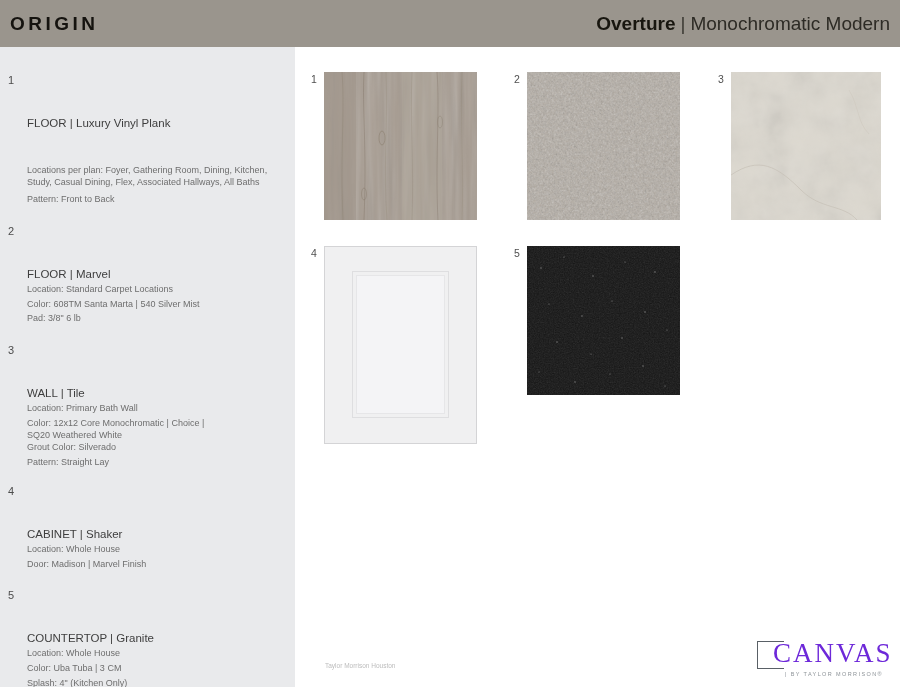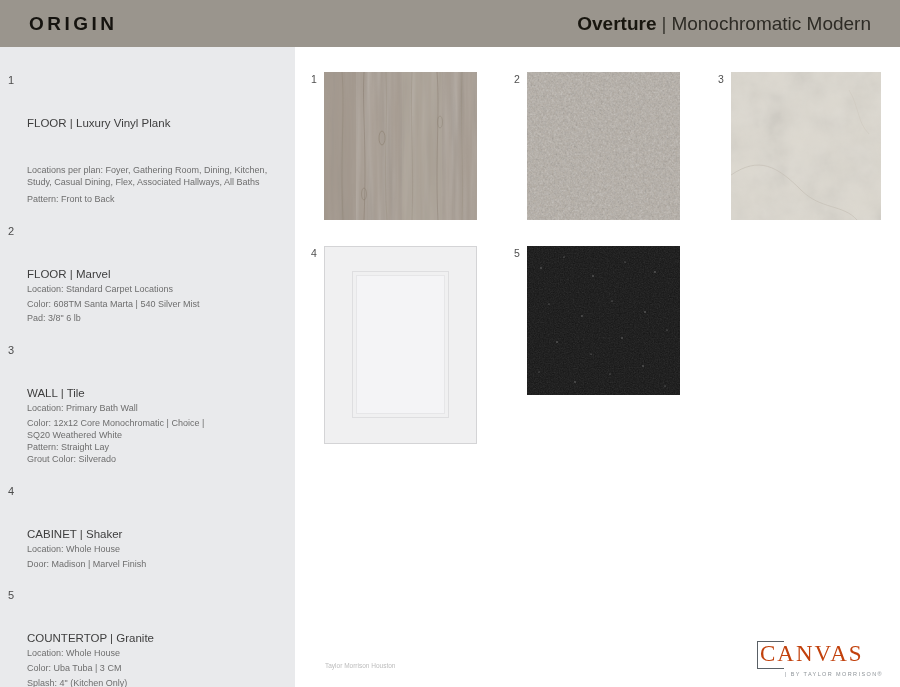--- a/index.html
+++ b/index.html
@@ -2,21 +2,21 @@
 <html><head>
 <meta charset="utf-8">
 <style>
   * { margin:0; padding:0; box-sizing:border-box; }
   html,body { background:#ffffff; }
   body { font-family:"Liberation Sans", sans-serif; }
   .page { position:relative; width:900px; height:687px; background:#ffffff; overflow:hidden; }
 
   
   .header { position:absolute; top:0; left:0; right:0; height:47px; background:#9a958d;
-            display:flex; align-items:center; justify-content:space-between; padding:0 29px; }
+            display:flex; align-items:center; justify-content:space-between; padding:0 10px; }
   .brand { font-size:19px; font-weight:bold; letter-spacing:3.5px; color:#15130f; }
   .collection { font-size:19px; color:#26241f; white-space:nowrap;margin-left:8px; }
   .collection .bold { font-weight:bold; color:#18160f; }
   .collection .sep { padding:0 5px; font-weight:300; color:#3a3831; }
   .collection .palette { font-weight:400; color:#2d2b25; }
 
   
   .sidebar { position:absolute; top:47px; left:0; width:295px; bottom:0; background:#e9eaec;
              padding:26px 24px 0 8px; }
   .spec-item { display:grid; grid-template-columns:19px 1fr; margin-bottom:15px; }
@@ -32,22 +32,22 @@
   .cabinet { width:100%; height:100%; background:#f0f0f1; border:1px solid #d4d4d6; position:relative; }
   .cabinet .panel { position:absolute; left:27px; right:27px; top:24px; bottom:25px;
                     border:1px solid #dedee0; background:#f4f4f6;
                     box-shadow: inset 0 0 0 3px #f0f0f1, inset 0 0 0 4px #e6e6e8; }
 
   
   .market { position:absolute; left:325px; top:662px; font-size:6.5px; color:#bcbcbc; }
   .canvas-logo { position:absolute; right:17px; top:637px; width:126px; }
   .canvas-box { position:absolute; left:0; top:4px; width:27px; height:28px;
                 border:1px solid #596066; border-right:none; }
-  .canvas-word { font-family:"Liberation Serif", serif; font-size:23px; letter-spacing:2px;
-                 color:#c2410c; padding-left:3px; line-height:33px; font-weight:400; }
+  .canvas-word { font-family:"Liberation Serif", serif; font-size:27px; letter-spacing:2px;
+                 color:#6d28d9; padding-left:16px; line-height:33px; font-weight:400; }
   .canvas-tag { font-size:5.5px; letter-spacing:1.4px; color:#8d9398; text-align:right; margin-top:1px; }
 </style>
 </head>
 <body>
 
 <div class="page">
 
   <div class="header">
     <div class="brand">ORIGIN</div>
     <div class="collection">
@@ -76,22 +76,22 @@
       </div>
     </div>
 
     <div class="spec-item">
       <div class="spec-num">3</div>
       <div>
         <div class="spec-title">WALL | Tile</div>
         <div class="spec-detail">Location: Primary Bath Wall</div>
         <div class="spec-detail" style="margin-bottom:0;">Color: 12x12 Core Monochromatic | Choice |
 SQ20 Weathered White</div>
+        <div class="spec-detail">Grout Color: Silverado</div>
         <div class="spec-detail" style="margin-bottom:0;">Pattern: Straight Lay</div>
-        <div class="spec-detail">Grout Color: Silverado</div>
       </div>
     </div>
 
     <div class="spec-item">
       <div class="spec-num">4</div>
       <div>
         <div class="spec-title">CABINET | Shaker</div>
         <div class="spec-detail">Location: Whole House</div>
         <div class="spec-detail">Door: Madison | Marvel Finish</div>
       </div>

